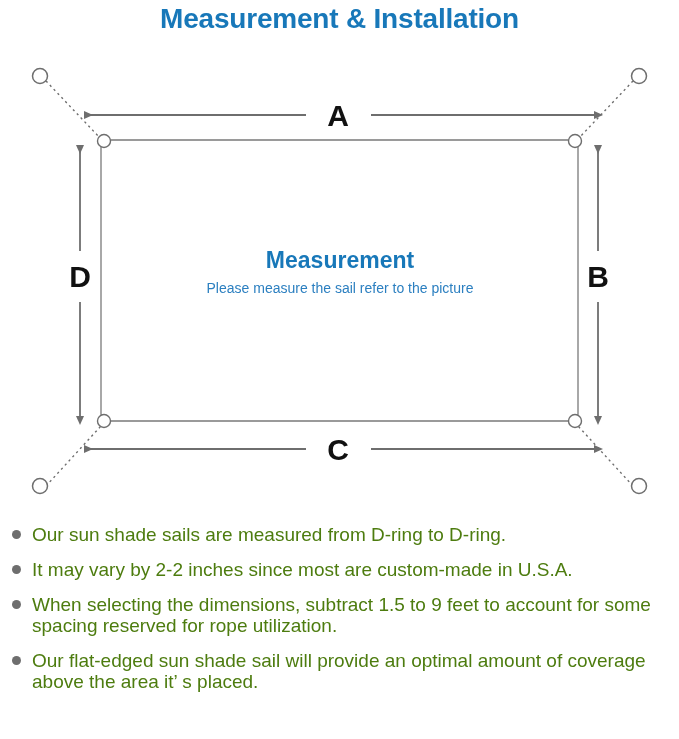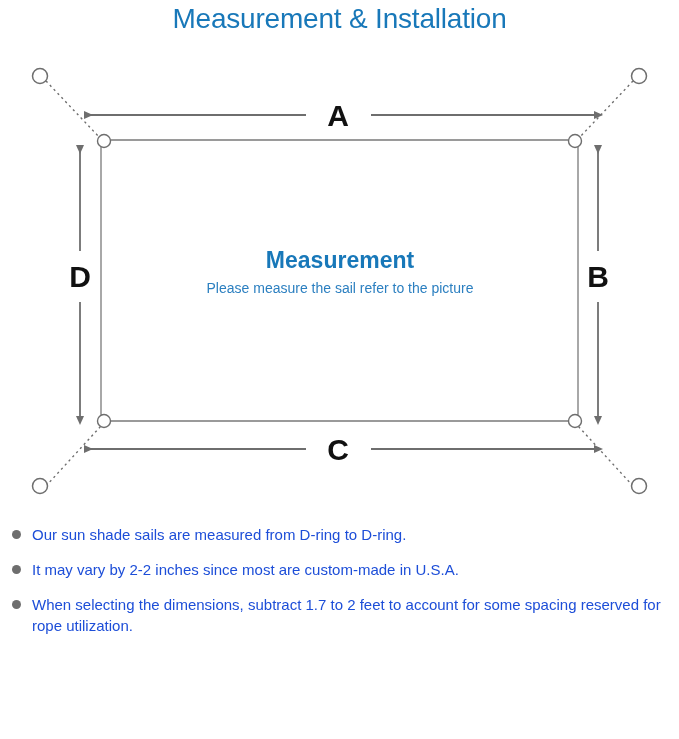--- a/index.html
+++ b/index.html
@@ -21,21 +21,21 @@
     height: 739px;
   }
   
   .title {
     position: absolute;
     left: 0;
     top: 0;
     width: 679px;
     text-align: center;
     font-size: 28px;
-    font-weight: normal;
+    font-weight: bold;
     color: #1878b9;
     letter-spacing: -0.2px;
     line-height: 38px;
   }
   
   #diagram {
     position: absolute;
     left: 0;
     top: 44px;
     width: 679px;
@@ -76,23 +76,23 @@
     width: 9px;
     height: 9px;
     border-radius: 50%;
     background: #6e6e6e;
     flex: 0 0 auto;
     margin-top: 6px;
     margin-right: 11px;
   }
   .note-text {
     font-family: "Liberation Sans", sans-serif;
-    font-size: 15px;
+    font-size: 19px;
     line-height: 21px;
-    color: #1d4ed8;
+    color: #4d7c0f;
     flex: 1 1 auto;
   }
 </style>
 </head>
 <body>
 
 <div id="page">
 
   <div class="title">Measurement &amp; Installation</div>
 
@@ -162,17 +162,21 @@
     <div class="note-row">
       <span class="bullet"></span>
       <span class="note-text">Our sun shade sails are measured from D-ring to D-ring.</span>
     </div>
     <div class="note-row">
       <span class="bullet"></span>
       <span class="note-text">It may vary by 2-2 inches since most are custom-made in U.S.A.</span>
     </div>
     <div class="note-row">
       <span class="bullet"></span>
-      <span class="note-text">When selecting the dimensions, subtract 1.7 to 2 feet to account for some spacing reserved for rope utilization.</span>
+      <span class="note-text">When selecting the dimensions, subtract 1.5 to 9 feet to account for some spacing reserved for rope utilization.</span>
+    </div>
+    <div class="note-row">
+      <span class="bullet"></span>
+      <span class="note-text">Our flat-edged sun shade sail will provide an optimal amount of coverage above the area it’ s placed.</span>
     </div>
   </div>
 
 </div>
 
 </body></html>

